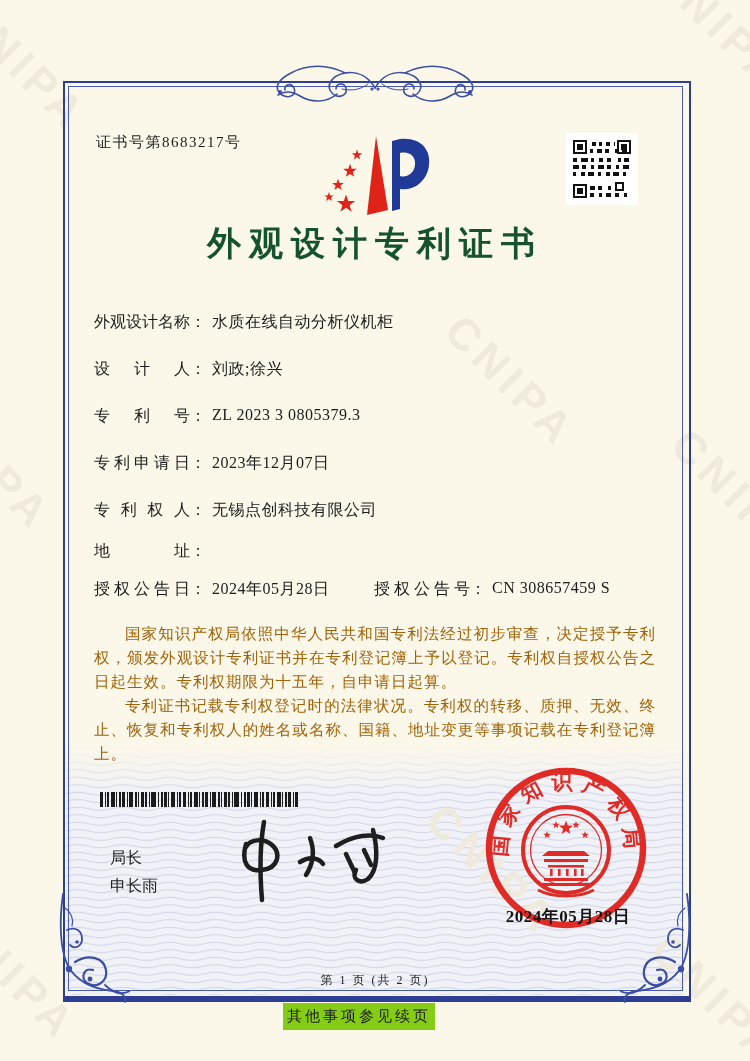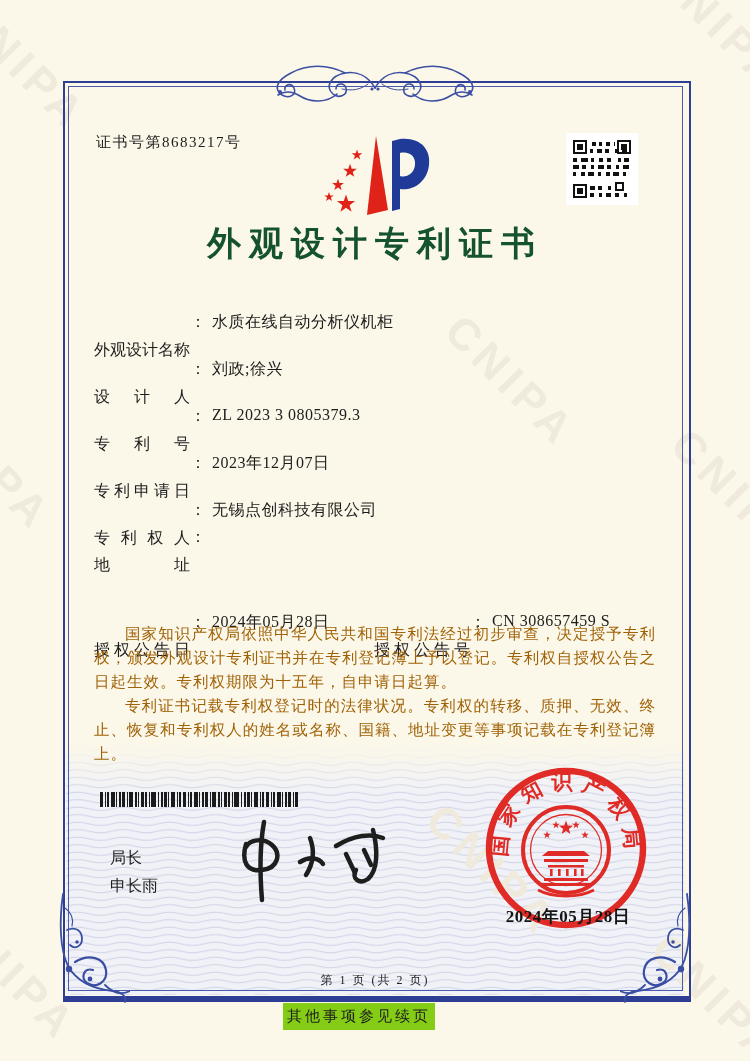--- a/index.html
+++ b/index.html
@@ -23,21 +23,21 @@
   .ornament{position:absolute;z-index:4;}
   
   .cert-no{position:absolute;left:96px;top:133px;font-size:15px;letter-spacing:1.5px;z-index:4;}
   .logo{position:absolute;left:312px;top:131px;z-index:4;}
   .qr{position:absolute;left:566px;top:133px;width:72px;height:72px;background:#fff;z-index:4;}
   .qr svg{position:absolute;left:7px;top:7px;}
   .title{position:absolute;left:63px;top:221px;width:624px;text-align:center;font-size:34px;
       letter-spacing:8px;font-weight:600;color:#14532d;z-index:4;}
   
   .row{position:absolute;left:94px;width:566px;font-size:16px;z-index:4;display:flex;align-items:flex-start;}
-  .lbl{display:inline-block;width:96px;text-align:justify;text-align-last:justify;flex:none;margin-top:28px;}
+  .lbl{display:inline-block;width:96px;text-align:justify;text-align-last:justify;flex:none;}
   .colon{flex:none;}
   .val{margin-left:6px;letter-spacing:0.5px;}
   .val.wrap{width:458px;line-height:24px;}
   .subfield{position:absolute;left:280px;top:0;display:flex;}
   
   .body-text{position:absolute;left:94px;top:622px;width:562px;font-size:15.5px;line-height:24px;
       letter-spacing:1px;text-align:justify;color:#a16207;z-index:4;}
   .body-text p{margin:0;text-indent:2em;}
   
   .barcode{position:absolute;left:100px;top:792px;z-index:4;}
@@ -187,25 +187,25 @@
   <div class="row" style="top:453px">
     <span class="lbl">专利申请日</span>
       <span class="colon">：</span>
     <span class="val">2023年12月07日</span>
   </div>
   <div class="row" style="top:500px">
     <span class="lbl">专利权人</span>
       <span class="colon">：</span>
     <span class="val">无锡点创科技有限公司</span>
   </div>
-  <div class="row" style="top:527px">
+  <div class="row" style="top:541px">
     <span class="lbl">地址</span>
       <span class="colon">：</span>
   </div>
-  <div class="row" style="top:612px">
+  <div class="row" style="top:579px">
     <span class="lbl">授权公告日</span>
       <span class="colon">：</span>
     <span class="val">2024年05月28日</span>
     <span class="subfield">
       <span class="lbl">授权公告号</span>
         <span class="colon">：</span>
       <span class="val">CN 308657459 S</span>
     </span>
   </div>
 

